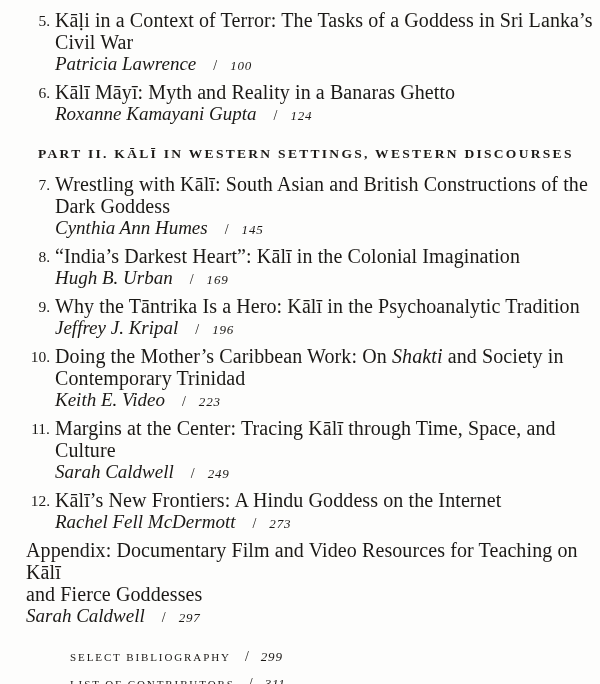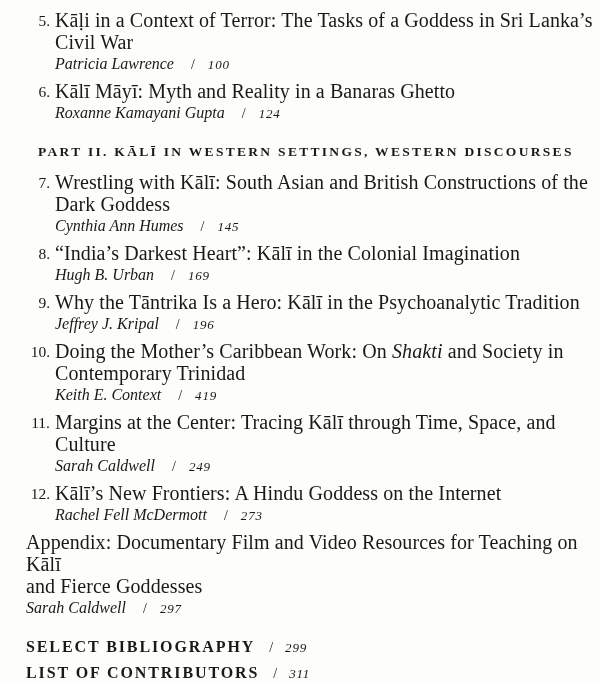--- a/index.html
+++ b/index.html
@@ -36,21 +36,21 @@
     line-height: 22px;
     white-space: nowrap;
     letter-spacing: 0.1px;
   }
   .author-line {
     line-height: 21px;
     white-space: nowrap;
   }
   .author {
     font-style: italic;
-    font-size: 16px;
+    font-size: 19px;
   }
   .sep {
     font-size: 14px;
     margin: 0 13px 0 17px;
   }
   .pagenum {
     font-style: italic;
     font-size: 13px;
     letter-spacing: 0.8px;
   }
@@ -66,23 +66,24 @@
   .appendix {
   }
   .back-matter {
     margin-top: 15px;
   }
   .back-row {
     line-height: 25px;
     white-space: nowrap;
   }
   .back-label {
-    font-size: 16px;
-    font-weight: 700;
+    font-size: 11px;
+    font-weight: 400;
     letter-spacing: 1.9px;
+    margin-left: 44px;
   }
   .back-row .sep { margin: 0 12px 0 14px; }
   .italic { font-style: italic; margin-top: 12px; }
 </style>
 </head>
 <body>
 
 <div class="page">
 
   <div class="entry">
@@ -138,21 +139,21 @@
       </div>
     </div>
   </div>
 
   <div class="entry">
     <div class="num">10.</div>
     <div>
       <div class="title"><span>Doing the Mother’s Caribbean Work: On </span><span class="italic">Shakti</span><span> and Society in</span></div>
       <div class="title">Contemporary Trinidad</div>
       <div class="author-line">
-        <span class="author">Keith E. Context</span><span class="sep">/</span><span class="pagenum">419</span>
+        <span class="author">Keith E. Video</span><span class="sep">/</span><span class="pagenum">223</span>
       </div>
     </div>
   </div>
 
   <div class="entry">
     <div class="num">11.</div>
     <div>
       <div class="title">Margins at the Center: Tracing Kālī through Time, Space, and</div>
       <div class="title">Culture</div>
       <div class="author-line">

